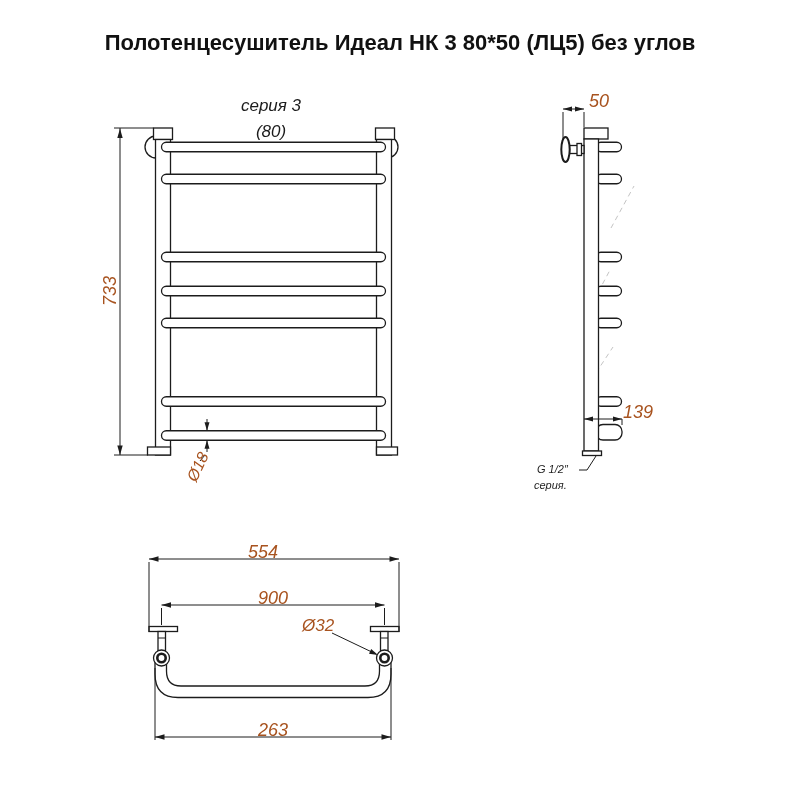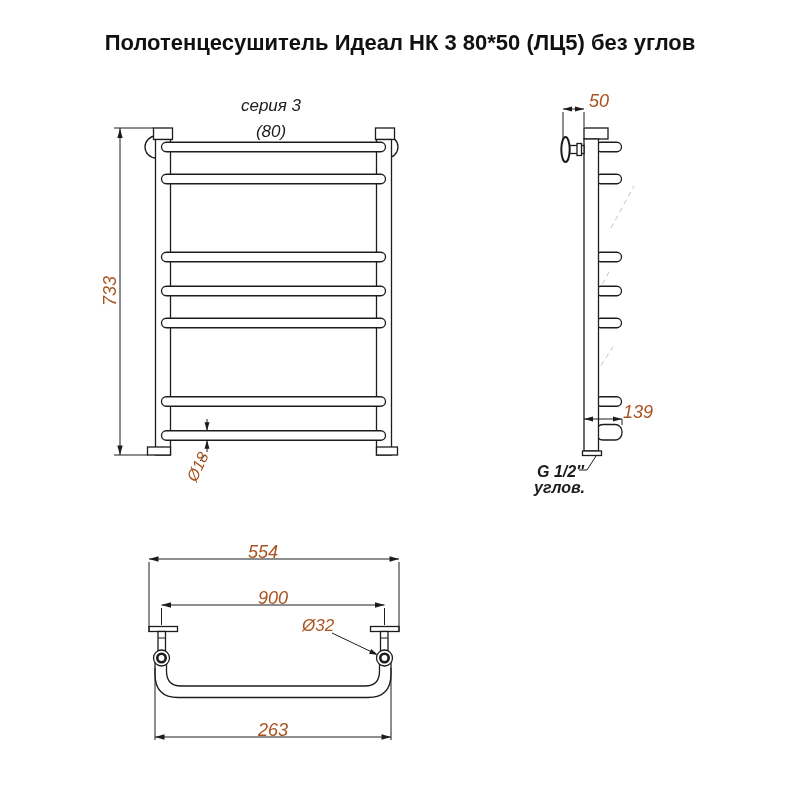--- a/index.html
+++ b/index.html
@@ -3,21 +3,21 @@
 <meta charset="utf-8">
 <style>
   html,body{margin:0;padding:0;background:#ffffff;}
   #page{position:relative;width:800px;height:800px;background:#ffffff;overflow:hidden;
         font-family:"Liberation Sans",sans-serif;color:#1c1c1c;}
   .title{position:absolute;left:0;top:30px;width:800px;text-align:center;
          font-size:22px;font-weight:bold;letter-spacing:0px;color:#111;}
   svg{position:absolute;left:0;top:0;}
   .lbl{position:absolute;font-style:italic;font-size:17px;color:#1c1c1c;white-space:nowrap;}
   .dim{position:absolute;font-style:italic;font-size:18px;color:#a8531f;white-space:nowrap;}
-  .small{font-size:16px;font-weight:bold;}
+  .small{font-size:11px;}
   .ctr{transform:translateX(-50%);}
   .rot{transform:translate(-50%,-50%) rotate(-90deg);}
   .rot65{transform:translate(-50%,-50%) rotate(-65deg);}
 </style>
 </head>
 <body>
 
 <div id="page">
 
   <div class="title">Полотенцесушитель Идеал НК 3 80*50 (ЛЦ5) без углов</div>
@@ -161,20 +161,20 @@
   </svg>
 
   <span class="lbl ctr" style="left:271px;top:96px;">серия 3</span>
   <span class="lbl ctr" style="left:271px;top:122px;">(80)</span>
   <span class="dim rot" style="left:110px;top:291px;">733</span>
   <span class="dim rot65" style="left:198px;top:467px;font-size:16px;">Ø18</span>
 
   <span class="dim" style="left:545px;top:91px;margin-left:44px;">50</span>
   <span class="dim" style="left:623px;top:402px;">139</span>
   <span class="lbl small" style="left:537px;top:463px;">G 1/2″</span>
-  <span class="lbl small" style="left:534px;top:479px;">углов.</span>
+  <span class="lbl small" style="left:534px;top:479px;">серия.</span>
 
   <span class="dim ctr" style="left:263px;top:542px;">554</span>
   <span class="dim ctr" style="left:273px;top:588px;">900</span>
   <span class="dim" style="left:302px;top:616px;font-size:17px;font-style:italic;">Ø32</span>
   <span class="dim ctr" style="left:273px;top:720px;">263</span>
 
 </div>
 
 </body></html>

